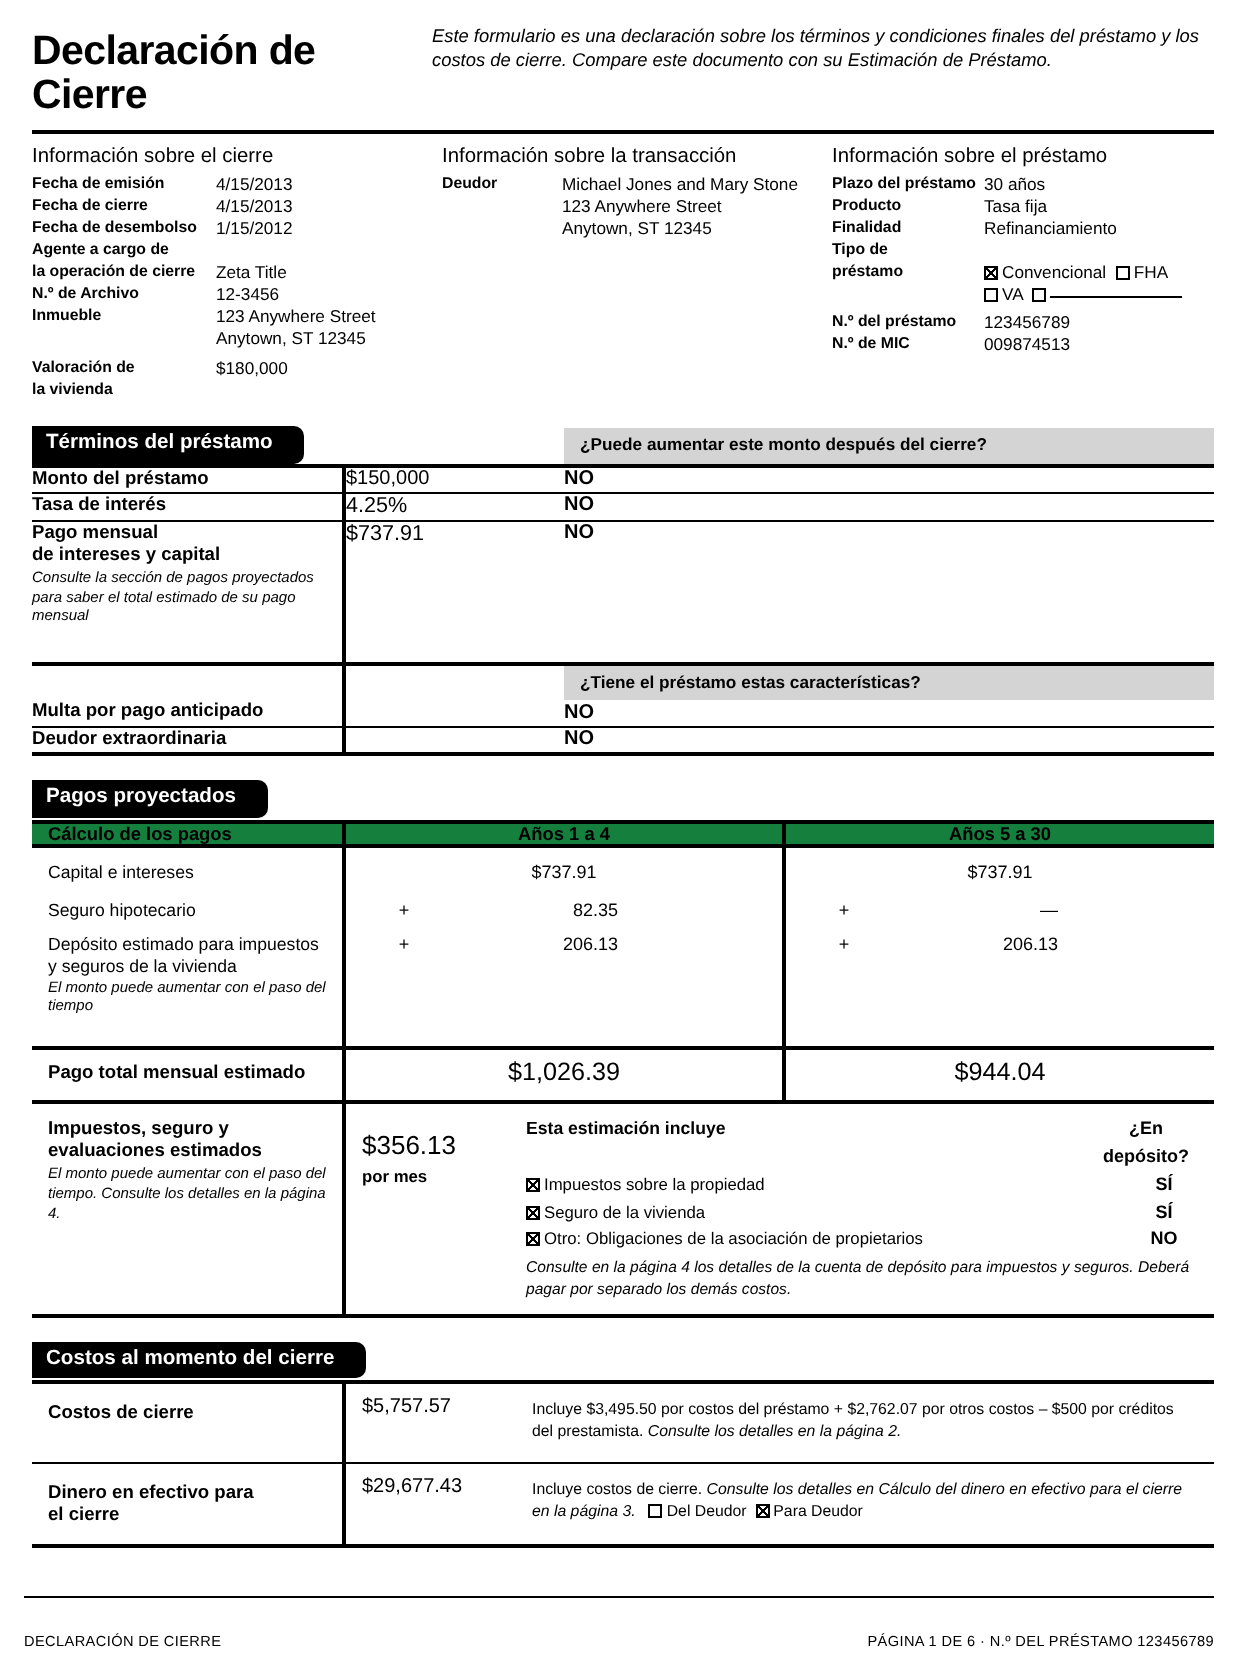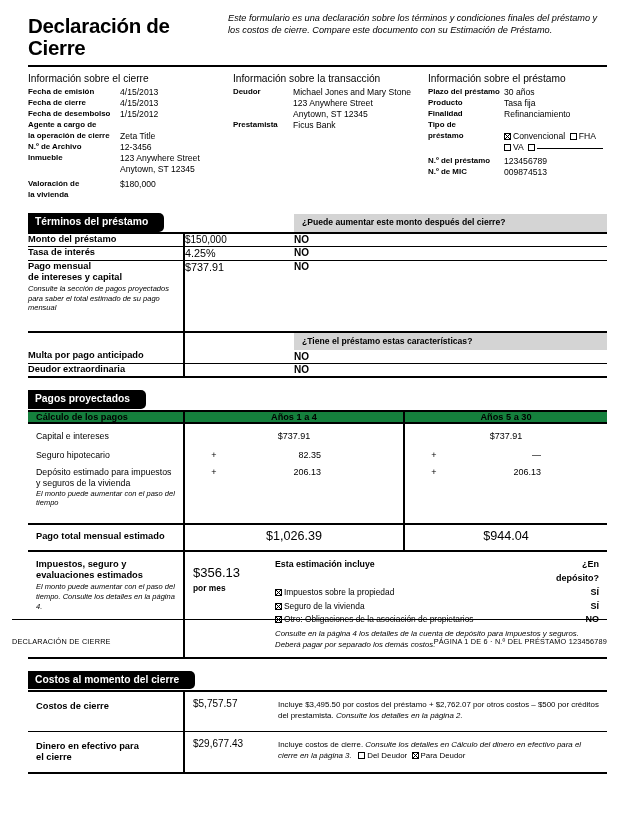--- a/index.html
+++ b/index.html
@@ -4,23 +4,23 @@
 <style>
   html,body{margin:0;padding:0;background:#fff;}
   body{
     width:619px;height:835px;
     font-family:"Liberation Sans", sans-serif;
     color:#000;
     -webkit-font-smoothing:antialiased;
   }
   .page{
     position:relative;
-    width:619px;height:656px;
+    width:619px;height:835px;
     box-sizing:border-box;
-    padding:8px 12px 0 28px;
+    padding:8px 12px 0 16px;
     border-radius:13px;
   }
 
   
   .doc-header{display:flex;align-items:flex-start;}
   .doc-title{
     font-size:20.5px;font-weight:bold;letter-spacing:-0.3px;
     width:200px;flex:0 0 200px;line-height:1.05;padding-top:7px;
   }
   .doc-sub{
@@ -102,21 +102,21 @@
   .pp-lbl{font-size:8.8px;line-height:1.25;}
   .pp-lbl i{font-size:7.5px;font-style:italic;display:block;line-height:1.25;}
   .num-row{display:flex;align-items:baseline;font-size:9px;}
   .num-row .plus{width:42px;flex:0 0 42px;text-align:center;}
   .num-row .amt{width:86px;flex:0 0 86px;text-align:right;}
   .ctr{text-align:center;font-size:9px;}
 
   .esc-title{font-size:8.8px;font-weight:bold;}
   .esc-line{display:flex;align-items:baseline;font-size:8.4px;line-height:1.55;gap:42px;}
   .esc-line .txt{flex:1;}
-  .esc-line .yn{width:34px;flex:0 0 34px;text-align:right;font-weight:bold;font-size:9px;}
+  .esc-line .yn{width:34px;flex:0 0 34px;text-align:center;font-weight:bold;font-size:9px;}
   .esc-note{font-size:7.8px;font-style:italic;line-height:1.3;margin-top:2px;}
 
   .cc-note{font-size:7.9px;line-height:1.35;}
   .cc-note i{font-style:italic;}
 
   
   .footer{
     position:absolute;left:12px;right:12px;bottom:10px;
     display:flex;justify-content:space-between;align-items:center;
     font-size:7.3px;letter-spacing:0.2px;
@@ -183,24 +183,20 @@
     <div class="col col-b">
       <div class="col-head">Información sobre la transacción</div>
 
       <div class="kv">
         <div class="k">Deudor</div>
         <div class="v">Michael Jones and Mary Stone</div>
       </div>
       <div class="vonly indent-vb">123 Anywhere Street</div>
       <div class="vonly indent-vb">Anytown, ST 12345</div>
 
-      <div class="kv">
-        <div class="k">Prestamista</div>
-        <div class="v">Ficus Bank</div>
-      </div>
     </div>
 
     <div class="col col-c">
       <div class="col-head">Información sobre el préstamo</div>
 
       <div class="kv">
         <div class="k">Plazo del préstamo</div>
         <div class="v">30 años</div>
       </div>
       <div class="kv">

